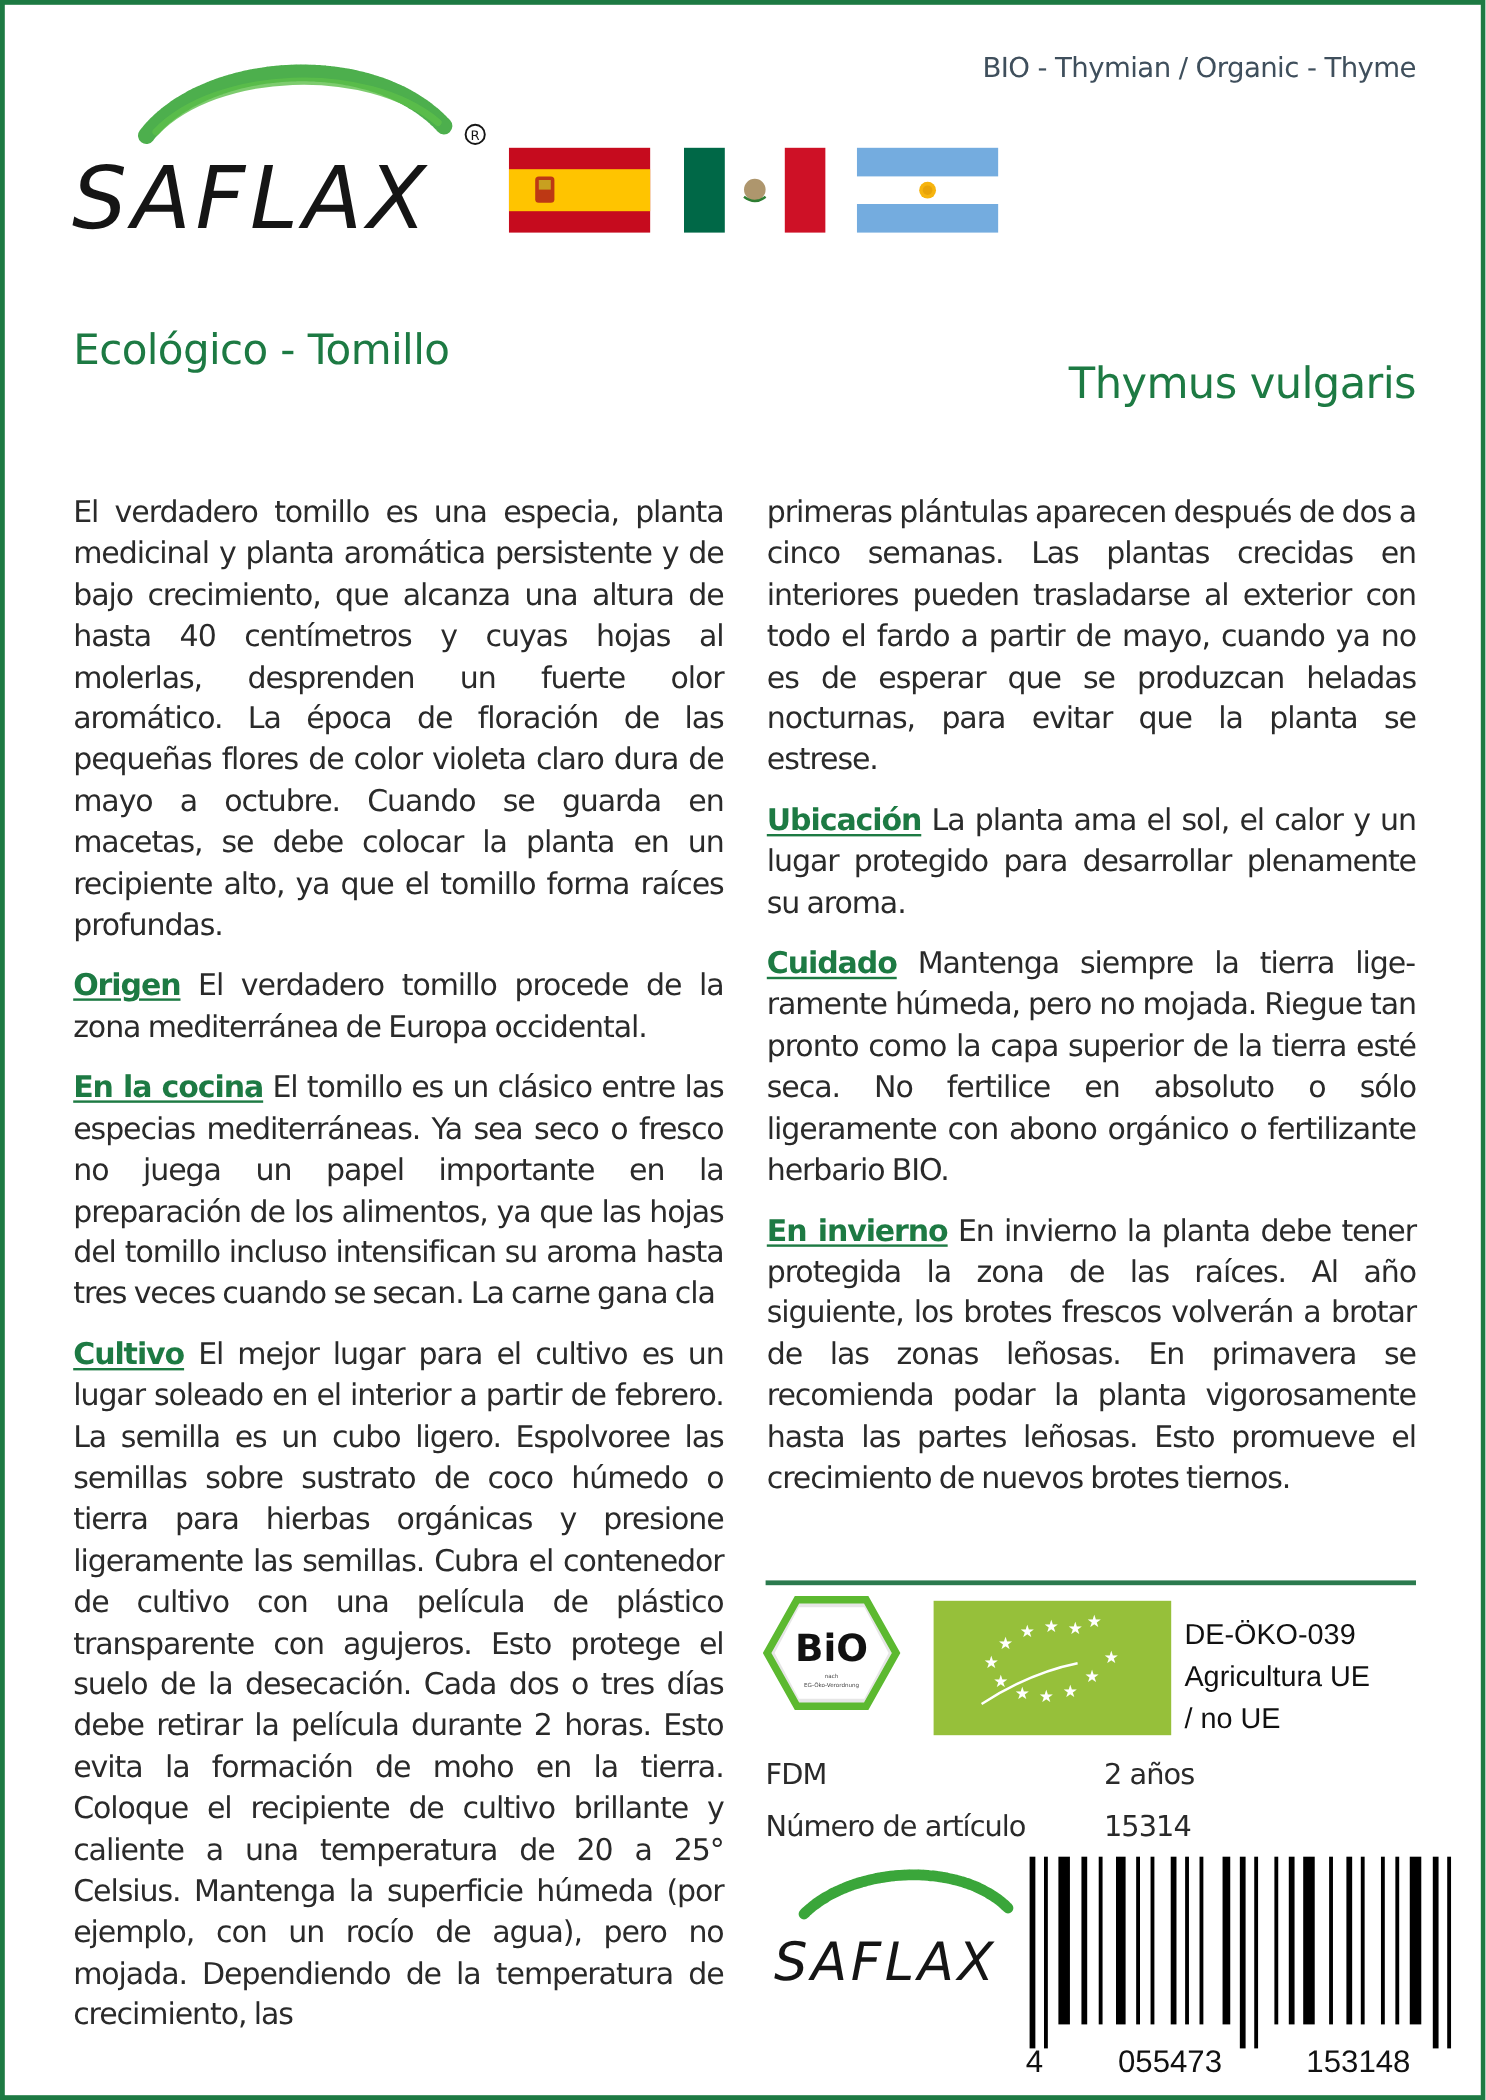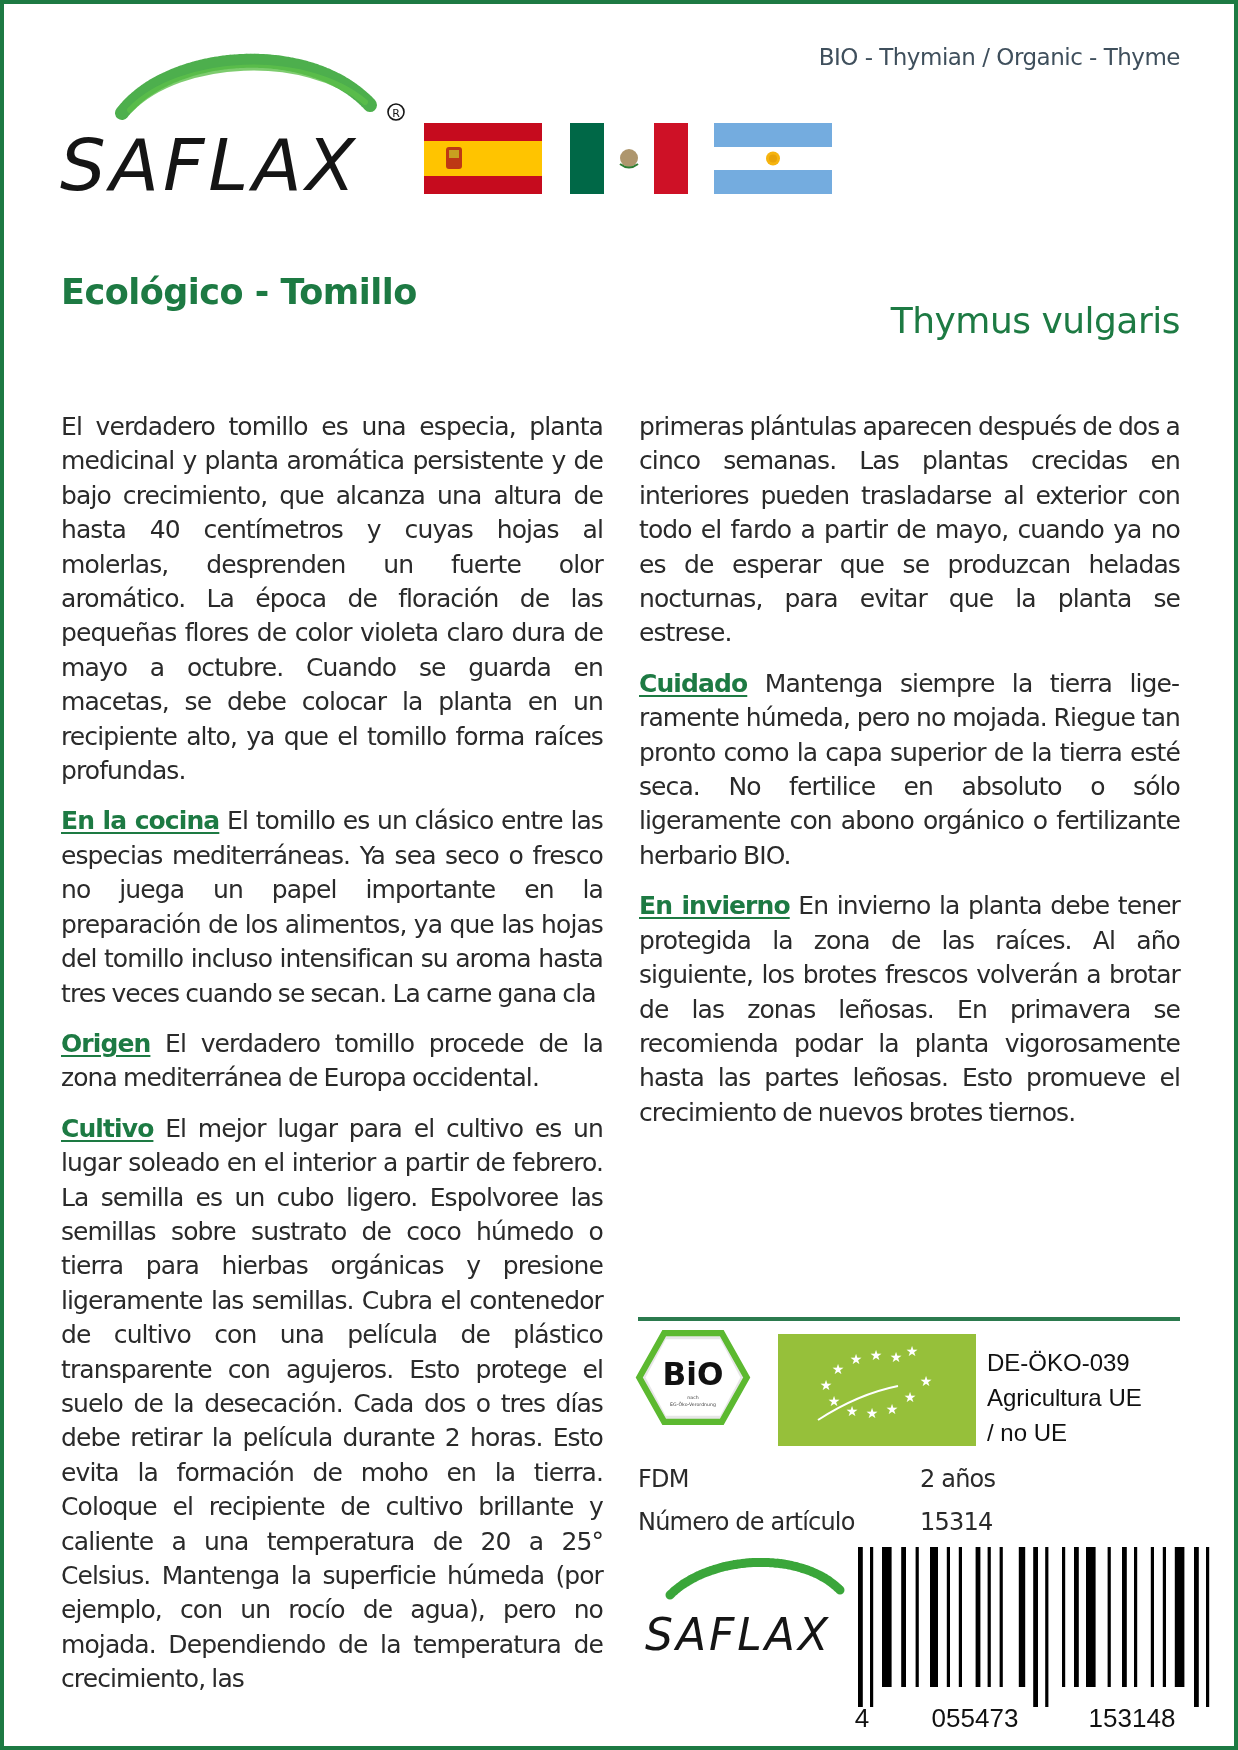--- a/index.html
+++ b/index.html
@@ -7,21 +7,21 @@
   body { position: relative; font-family: "Liberation Sans", sans-serif; color: #2a2a2a; overflow: hidden; }
   .frame { position: absolute; left: 0; top: 0; width: 1238px; height: 1750px; border: 4px solid #1d7a43; border-right-width: 4px; }
   .logo-top { position: absolute; left: 60px; top: 40px; width: 350px; height: 170px; }
   .logo-top svg, .logo-bottom svg { width: 100%; height: 100%; }
   .flag { position: absolute; top: 123px; width: 118px; height: 71px; }
   .flag svg { width: 100%; height: 100%; display: block; }
   .flag-es { left: 424px; }
   .flag-mx { left: 570px; }
   .flag-ar { left: 714px; }
   .header-title { position: absolute; right: 58px; top: 44px; font-size: 23px; color: #3f4f5c; font-family: "DejaVu Sans", sans-serif; font-weight: normal; letter-spacing: -0.5px; text-align: center; }
-  .product-title { position: absolute; left: 61px; top: 272px; font-size: 35px; font-weight: bold; color: #1d7a43; font-family: "DejaVu Sans", sans-serif; letter-spacing: -0.5px; }
+  .product-title { position: absolute; left: 61px; top: 272px; font-size: 35px; font-weight: normal; color: #1d7a43; font-family: "DejaVu Sans", sans-serif; letter-spacing: -0.5px; }
   .latin-name { position: absolute; right: 58px; top: 300px; font-size: 36px; color: #1d7a43; font-family: "DejaVu Sans", sans-serif; letter-spacing: -0.5px; }
   .col { position: absolute; font-family: "DejaVu Sans", sans-serif; font-size: 25px; line-height: 34.4px; color: #2a2a2a; text-align: justify; hyphens: manual; letter-spacing: -0.9px; word-spacing: -1px; margin-top: 40px; }
   .col-left { left: 61px; top: 370px; width: 542px; }
   .col-right { left: 639px; top: 370px; width: 541px; }
   .col p { margin-bottom: 16px; }
   .section-label { color: #1d7a43; font-weight: bold; text-decoration: underline; text-decoration-thickness: 2px; text-underline-offset: 3px; }
   .divider { position: absolute; left: 638px; top: 1317px; width: 542px; height: 4px; background: #2b7a4e; }
   .bio-hex { position: absolute; left: 620px; top: 1330px; width: 146px; height: 95px; }
   .eu-leaf { position: absolute; left: 778px; top: 1334px; width: 198px; height: 112px; background: #96c03a; }
   .eu-leaf svg, .bio-hex svg { width: 100%; height: 100%; display: block; }
@@ -77,27 +77,28 @@
   </svg>
 </div>
 
 <div class="header-title">BIO - Thymian / Organic - Thyme</div>
 
 <div class="product-title">Ecológico - Tomillo</div>
 <div class="latin-name">Thymus vulgaris</div>
 
 <div class="col col-left">
   <p><span>El verdadero tomillo es una especia, planta medicinal y planta aromática persistente y de bajo crecimiento, que alcanza una al­tura de hasta 40 centímetros y cuyas hojas al molerlas, desprenden un fuerte olor aromático. La época de floración de las pequeñas flores de color violeta claro dura de mayo a octubre. Cuando se guarda en macetas, se debe colocar la planta en un recipiente alto, ya que el tomillo forma raíces profundas.</span></p>
+  <p><span class="section-label">Origen</span><span> El verdadero tomillo procede de la zona mediterránea de Europa occidental.</span></p>
   <p><span class="section-label">En la cocina</span><span> El tomillo es un clásico entre las especias mediterráneas. Ya sea seco o fresco no juega un papel importante en la preparación de los alimentos, ya que las hojas del tomillo incluso intensifican su aroma hasta tres veces cuando se secan. La carne gana cla</span></p>
-  <p><span class="section-label">Origen</span><span> El verdadero tomillo procede de la zona mediterránea de Europa occidental.</span></p>
   <p><span class="section-label">Cultivo</span><span>  El mejor lugar para el cultivo es un lugar soleado en el interior a partir de febrero. La semilla es un cubo ligero. Espol­voree las semillas sobre sustrato de coco húmedo o tierra para hierbas orgánicas y presione ligeramente las semillas. Cubra el contenedor de cultivo con una película de plástico transparente con agujeros. Esto protege el suelo de la desecación. Cada dos o tres días debe retirar la película durante 2 horas. Esto evita la formación de moho en la tierra. Coloque el recipiente de cultivo brillante y caliente a una tempera­tura de 20 a 25° Celsius. Mantenga la su­perficie húmeda (por ejemplo, con un rocío de agua), pero no mojada. Dependi­endo de la temperatura de crecimiento, las</span></p>
 </div>
 
 <div class="col col-right">
   <p><span>primeras plántulas aparecen después de dos a cinco semanas. Las plantas crecidas en interiores pueden trasladarse al exterior con todo el fardo a partir de mayo, cuando ya no es de esperar que se produzcan heladas nocturnas, para evitar que la planta se estrese.</span></p>
+  <p><span class="section-label">Ubicación</span><span> La planta ama el sol, el calor y un lugar protegido para desarrollar plena­mente su aroma.</span></p>
   <p><span class="section-label">Cuidado</span><span> Mantenga siempre la tierra lige­ramente húmeda, pero no mojada. Riegue tan pronto como la capa superior de la tierra esté seca. No fertilice en absoluto o sólo ligeramente con abono orgánico o fertilizante herbario BIO.</span></p>
   <p><span class="section-label">En invierno</span><span> En invierno la planta debe tener protegida la zona de las raíces. Al año siguiente, los brotes frescos volverán a brotar de las zonas leñosas. En primavera se recomienda podar la planta vigorosa­mente hasta las partes leñosas. Esto pro­mueve el crecimiento de nuevos brotes tiernos.</span></p>
 </div>
 
 <div class="divider"></div>
 
 <div class="bio-hex">
   <svg viewBox="0 0 146 122">
     <polygon points="36,4 110,4 142,61 110,118 36,118 4,61" fill="#e6e6e6" stroke="#5cb930" stroke-width="8"></polygon>
     <polygon points="38,12 108,12 134,61 108,110 38,110 12,61" fill="#ffffff"></polygon>

